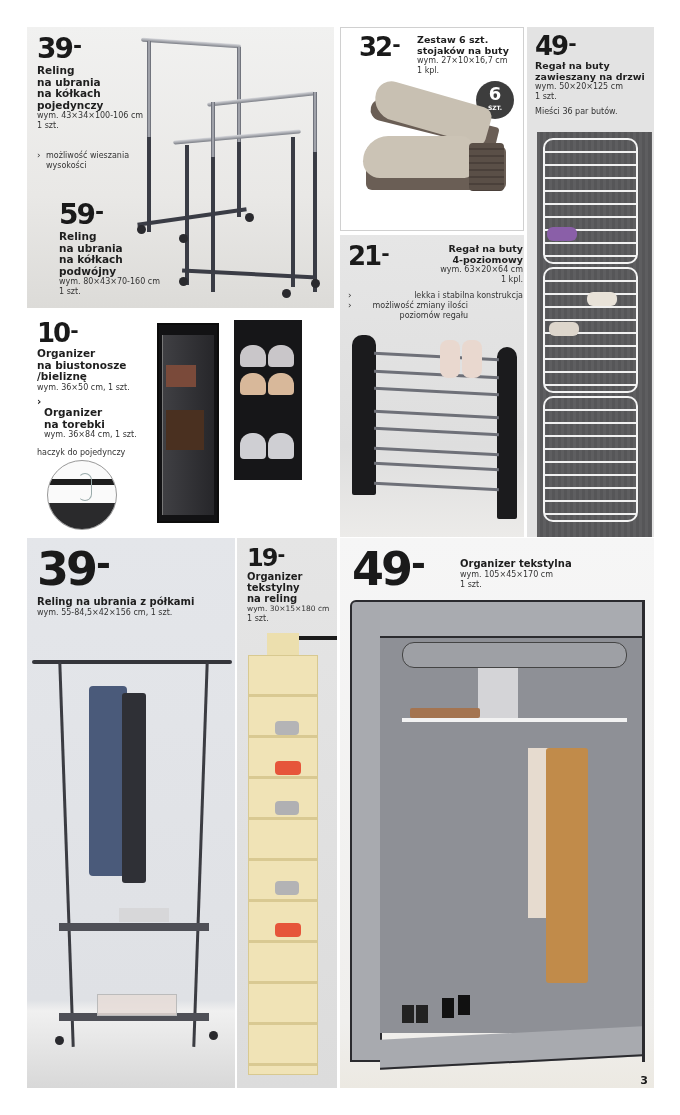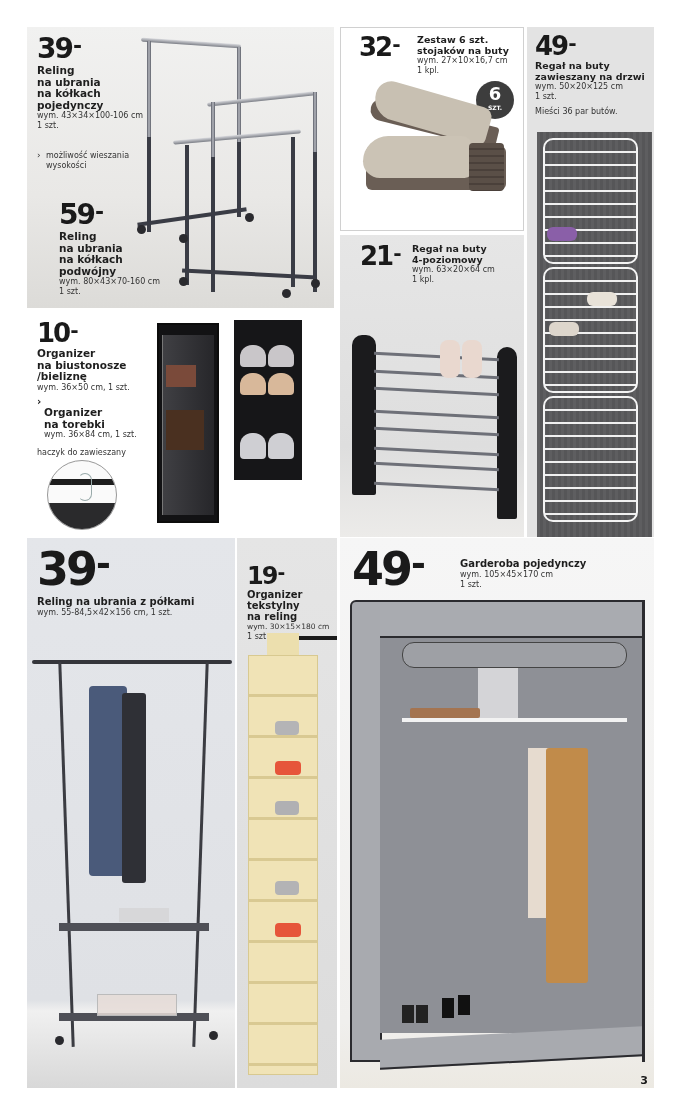--- a/index.html
+++ b/index.html
@@ -118,29 +118,33 @@
     </div>
     <div class="title" style="white-space:pre-line; font-size:9.5px; line-height:11px; margin-top:1px;">Regał  na buty
 zawieszany na drzwi</div>
     <div class="spec">wym. 50×20×125 cm</div>
     <div class="spec">1 szt.</div>
     <div class="spec" style="margin-top:5px;">Mieści 36 par butów.</div>
   </div>
 </div>
 
 <div class="panel" style="left:340px; top:235px; width:184px; height:302px; background: linear-gradient(180deg,#e6e6e6 0%,#dedede 70%,#ecebe9 100%);">
-  <div style="position:absolute; left:20px; top:8px; width:175px;">
+  <div style="position:absolute; left:8px; top:8px; width:175px;text-align:right;">
     <div class="price" style="font-size:26px; float:left;">
       <span class="num">21</span><span class="dash">-</span>
     </div>
     <div style="margin-left:52px;">
       <div class="title" style="white-space:pre-line; font-size:9.5px; line-height:11px;">Regał na buty
 4-poziomowy</div>
       <div class="spec">wym. 63×20×64 cm</div>
       <div class="spec">1 kpl.</div>
+    </div>
+    <div style="clear:both; padding-top:6px;">
+      <div class="bullet">lekka i stabilna konstrukcja</div>
+      <div class="bullet" style="width:120px;">możliwość zmiany ilości poziomów regału</div>
     </div>
   </div>
   <div style="position:absolute; left:12px; top:100px; width:165px; height:190px;">
     <div style="position:absolute; left:0; top:0; width:24px; height:160px; background:#1b1b1d; border-radius:10px 10px 2px 2px;"></div>
     <div style="position:absolute; left:145px; top:12px; width:20px; height:172px; background:#1b1b1d; border-radius:10px 10px 2px 2px;"></div>
     <div style="position:absolute; left:22px; top:20px; width:125px; height:3px; background:#6e7078; transform:rotate(3deg);"></div>
     <div style="position:absolute; left:22px; top:38px; width:125px; height:3px; background:#6e7078; transform:rotate(3deg);"></div>
     <div style="position:absolute; left:22px; top:55px; width:125px; height:3px; background:#6e7078; transform:rotate(3deg);"></div>
     <div style="position:absolute; left:22px; top:78px; width:125px; height:3px; background:#6e7078; transform:rotate(3deg);"></div>
     <div style="position:absolute; left:22px; top:95px; width:125px; height:3px; background:#6e7078; transform:rotate(3deg);"></div>
@@ -159,21 +163,21 @@
     </div>
     <div class="title" style="white-space:pre-line; margin-top:2px;">Organizer
 na biustonosze
 /bieliznę</div>
     <div class="spec">wym. 36×50 cm, 1 szt.</div>
     <div class="title" style="white-space:pre-line; margin-top:3px; position:relative; padding-left:7px;">
       <span style="position:absolute; left:0; top:0;">›</span><span>Organizer
 na torebki</span>
     </div>
     <div class="spec" style="padding-left:7px;">wym. 36×84 cm, 1 szt.</div>
-    <div class="spec" style="margin-top:8px;">haczyk do zawieszany</div>
+    <div class="spec" style="margin-top:8px;">haczyk do pojedynczy</div>
   </div>
 
   <div style="position:absolute; left:20px; top:150px; width:70px; height:70px; border-radius:50%; border:1px solid #999; overflow:hidden; background:#fafafa;">
     <div style="position:absolute; left:0; top:18px; width:70px; height:6px; background:#1d1d1d;"></div>
     <div style="position:absolute; left:30px; top:12px; width:14px; height:28px; border:1.5px solid #9aa; border-radius:8px; border-left-color:transparent;"></div>
     <div style="position:absolute; left:0; top:42px; width:70px; height:28px; background:#2a2a2c;"></div>
   </div>
 
   <div style="position:absolute; left:115px; top:5px; width:195px; height:215px;">
     <div style="position:absolute; left:15px; top:8px; width:62px; height:200px; background:#121214; border:2px solid #0c0c0c;"></div>
@@ -207,21 +211,21 @@
     <div style="position:absolute; left:62px; top:28px; width:38px; height:190px; background:#4a5a7a; border-radius:4px;"></div>
     <div style="position:absolute; left:95px; top:35px; width:24px; height:190px; background:#2f3036; border-radius:3px;"></div>
     <div style="position:absolute; left:92px; top:250px; width:50px; height:14px; background:#d7d7d9;"></div>
     <div style="position:absolute; left:70px; top:336px; width:80px; height:22px; background:rgba(230,220,215,0.85); border:1px solid #bbb;"></div>
     <div class="wheel" style="left:28px; top:378px;"></div>
     <div class="wheel" style="left:182px; top:373px;"></div>
   </div>
 </div>
 
 <div class="panel" style="left:237px; top:538px; width:100px; height:550px; background: linear-gradient(180deg,#e5e5e5 0%,#dcdcdc 100%);">
-  <div style="position:absolute; left:10px; top:26px; width:90px;">
+  <div style="position:absolute; left:10px; top:8px; width:90px;">
     <div class="price" style="font-size:24px;">
       <span class="num">19</span><span class="dash">-</span>
     </div>
     <div class="title" style="white-space:pre-line; font-size:10px; line-height:11px; margin-top:1px;">Organizer
 tekstylny
 na reling</div>
     <div class="spec" style="font-size:7.5px;">wym. 30×15×180 cm</div>
     <div class="spec">1 szt.</div>
   </div>
   <div style="position:absolute; left:8px; top:95px; width:95px; height:450px;">
@@ -235,21 +239,21 @@
     <div style="position:absolute; left:30px; top:290px; width:26px; height:14px; background:#e6553a; border-radius:4px;"></div>
   </div>
 </div>
 
 <div class="panel" style="left:340px; top:538px; width:314px; height:550px; background: linear-gradient(180deg,#f6f6f6 0%,#f0efed 88%,#ece9e2 100%);">
   <div style="position:absolute; left:12px; top:8px; width:300px;">
     <div class="price" style="font-size:46px; letter-spacing:-3px; float:left;">
       <span class="num">49</span><span class="dash">-</span>
     </div>
     <div style="margin-left:108px; padding-top:12px;">
-      <div class="title" style="font-size:10px;">Garderoba pojedynczy</div>
+      <div class="title" style="font-size:10px;">Organizer tekstylna</div>
       <div class="spec">wym. 105×45×170 cm</div>
       <div class="spec">1 szt.</div>
     </div>
   </div>
   <div style="position:absolute; left:10px; top:62px; width:295px; height:475px;">
     <div style="position:absolute; left:0; top:0; width:32px; height:462px; background:#a8aaaf; border:2px solid #2b2b2f; border-radius:6px 0 0 0;"></div>
     <div style="position:absolute; left:30px; top:0; width:262px; height:38px; background:#a9abb0; border-top:2px solid #2b2b2f; border-bottom:2px solid #2b2b2f;"></div>
     <div style="position:absolute; left:30px; top:38px; width:262px; height:395px; background:#8e9096;"></div>
     <div style="position:absolute; left:52px; top:42px; width:225px; height:26px; background:#9ea0a5; border-radius:12px; border:1px solid #444;"></div>
     <div style="position:absolute; left:52px; top:118px; width:225px; height:4px; background:#f2f2f2;"></div>

